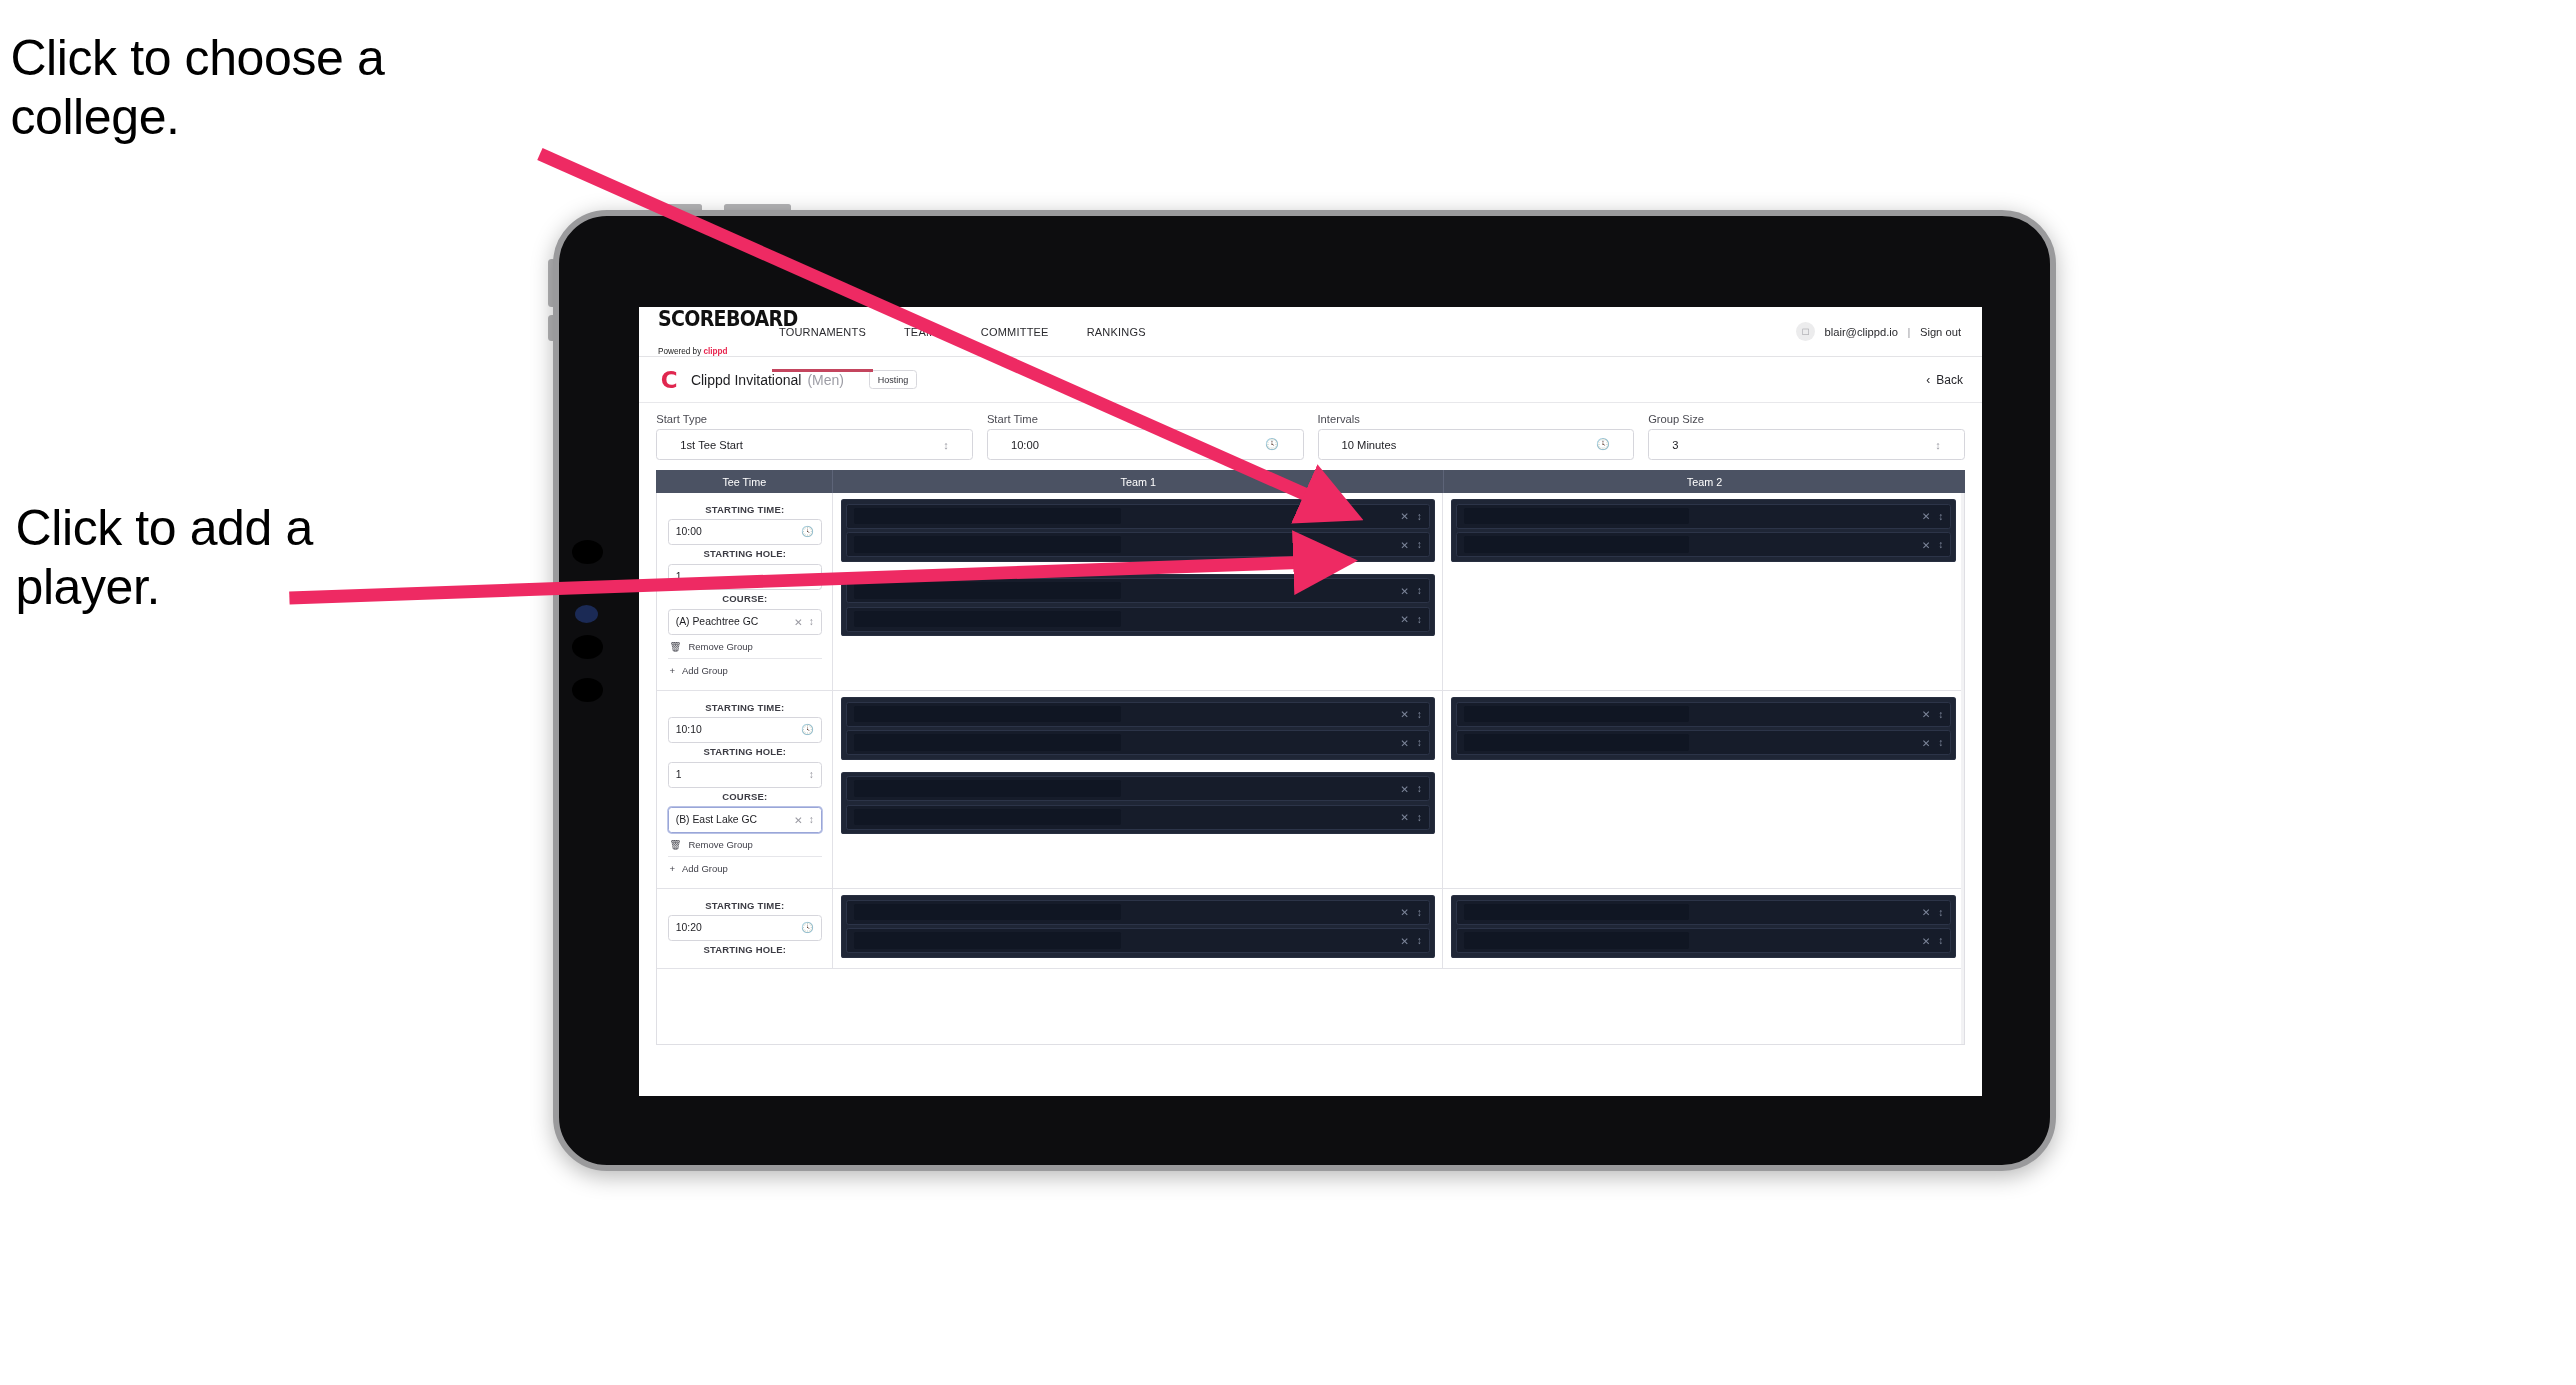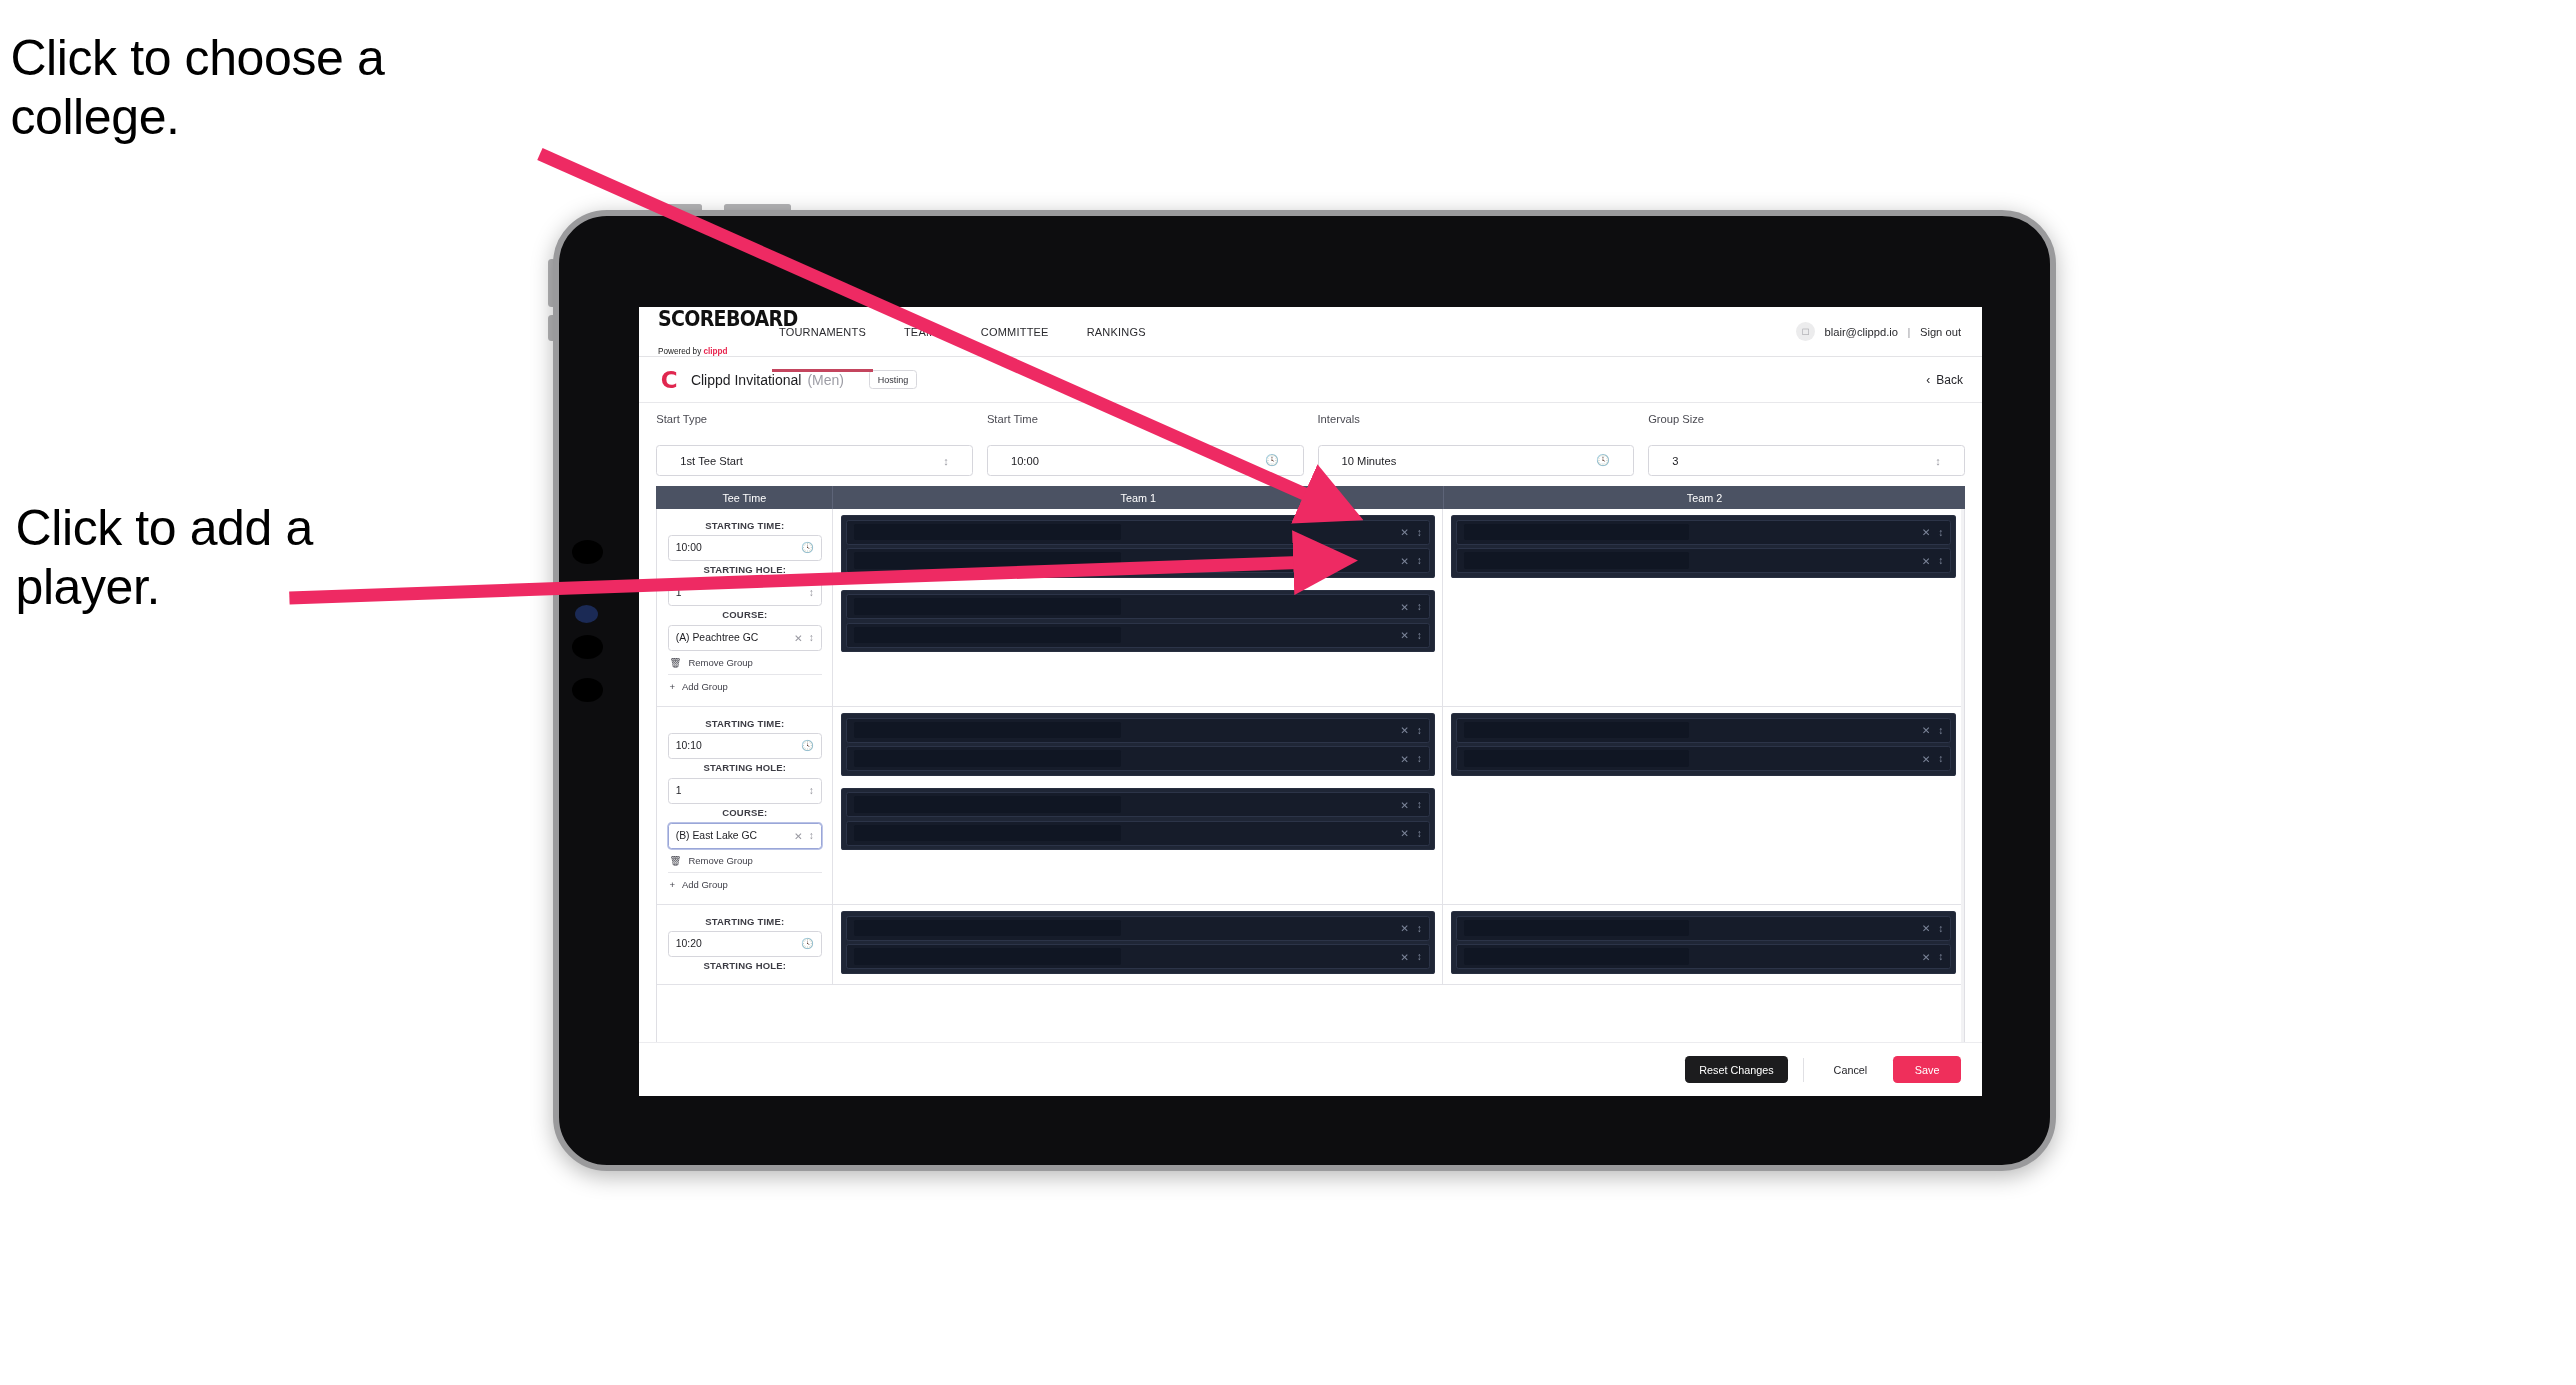--- a/index.html
+++ b/index.html
@@ -68,21 +68,21 @@
           font-size:23px;font-weight:bold;color:#e0274f;font-family:"DejaVu Sans",sans-serif;}
   #tourn-name{font-size:14px;color:#1d1d20;margin-left:10.4px;}
   #tourn-gender{font-size:14px;color:#9d9da5;margin-left:6px;}
   #hosting-badge{margin-left:25px;font-size:9px;color:#33333a;border:0.9px solid #d8d8dd;
                  border-radius:3.5px;padding:3.5px 7.8px;background:#fff;}
   #back-link{margin-left:auto;display:flex;align-items:center;gap:6px;font-size:12px;color:#26262b;cursor:pointer;}
 
   
   #controls{display:flex;gap:14px;padding:10.4px 17.3px 8.6px 17.3px;}
   .ctl{flex:1;}
-  .ctl-label{font-size:11.2px;color:#4a4a52;margin-bottom:20px;}
+  .ctl-label{font-size:11.2px;color:#4a4a52;margin-bottom:4px;}
   .ctl-box{height:28.5px;border:0.9px solid #d6d6dc;border-radius:3.5px;background:#fff;
            display:flex;align-items:center;padding:0 23px;}
   .ctl-val{font-size:11.2px;color:#1d1d22;}
   .ctl-ico{margin-left:auto;color:#9a9aa2;font-size:11.2px;display:flex;align-items:center;}
 
   
   #thead{display:flex;height:23px;background:#4b5263;margin:1.7px 17.3px 0 17.3px;}
   .th{color:#fff;font-size:10.8px;display:flex;align-items:center;justify-content:center;
       border-right:0.9px solid #5d6478;}
   .th:last-child{border-right:none;}
@@ -424,26 +424,20 @@
                 <span>↕</span>
               </span>
             </div>
         </div>
       </div>
     </div>
 
     <div class="scroll-strip"></div>
   </div>
 
-  <div id="footer">
-    <div id="btn-reset">Reset Changes</div>
-    <div id="foot-div"></div>
-    <div id="btn-cancel">Cancel</div>
-    <div id="btn-save">Save</div>
-  </div>
 </div>
 
 <svg class="arrow-svg" viewBox="0 0 2982 1604">
   <defs>
     <marker id="ah" markerWidth="5" markerHeight="5" refX="2.2" refY="2.5" orient="auto">
       <path d="M0,0 L5,2.5 L0,5 z" fill="#ee2a63"></path>
     </marker>
   </defs>
   <line x1="625" y1="178" x2="1540" y2="585" stroke="#ee2a63" stroke-width="15" marker-end="url(#ah)"></line>
   <line x1="335" y1="692" x2="1530" y2="650" stroke="#ee2a63" stroke-width="15" marker-end="url(#ah)"></line>

